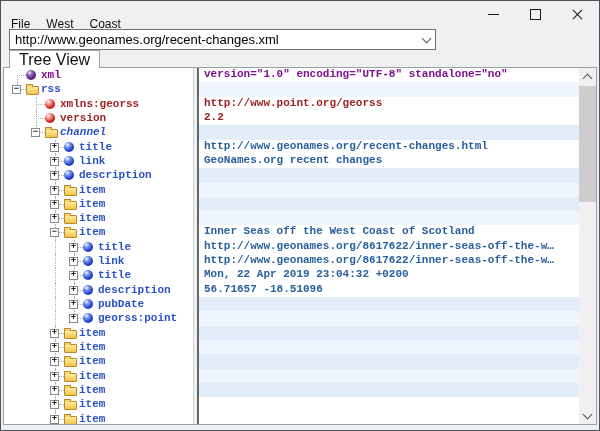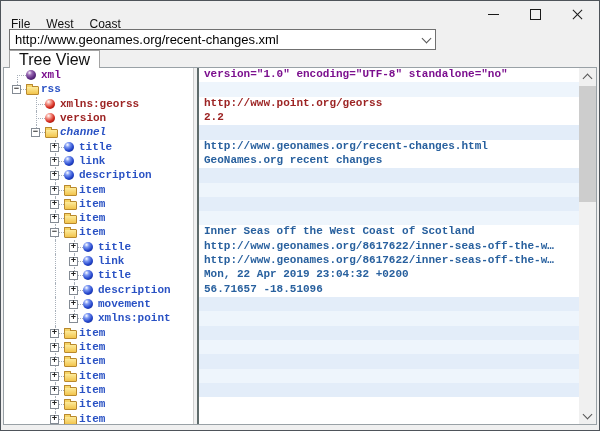--- a/index.html
+++ b/index.html
@@ -220,29 +220,29 @@
           <span class="expander" style="left: 65px;">+</span>
           <span class="icon elem" style="left: 79px;"></span>
           <span class="t-label lb-elem" style="left: 94px;">description</span>
         </div>
         <div class="t-row">
           <span class="vl full" style="left: 51px;"></span>
           <span class="vl mid" style="left: 70px;"></span>
           <span class="hl" style="left: 70px;"></span>
           <span class="expander" style="left: 65px;">+</span>
           <span class="icon elem" style="left: 79px;"></span>
-          <span class="t-label lb-elem" style="left: 94px;">movement</span>
+          <span class="t-label lb-elem" style="left: 94px;">pubDate</span>
         </div>
         <div class="t-row">
           <span class="vl full" style="left: 51px;"></span>
           <span class="vl last" style="left: 70px;"></span>
           <span class="hl" style="left: 70px;"></span>
           <span class="expander" style="left: 65px;">+</span>
           <span class="icon elem" style="left: 79px;"></span>
-          <span class="t-label lb-elem" style="left: 94px;">xmlns:point</span>
+          <span class="t-label lb-elem" style="left: 94px;">georss:point</span>
         </div>
         <div class="t-row">
           <span class="vl mid" style="left: 51px;"></span>
           <span class="hl" style="left: 51px;"></span>
           <span class="expander" style="left: 46px;">+</span>
           <span class="icon folder" style="left: 60px;"></span>
           <span class="t-label lb-folder" style="left: 75px;">item</span>
         </div>
         <div class="t-row">
           <span class="vl mid" style="left: 51px;"></span>

